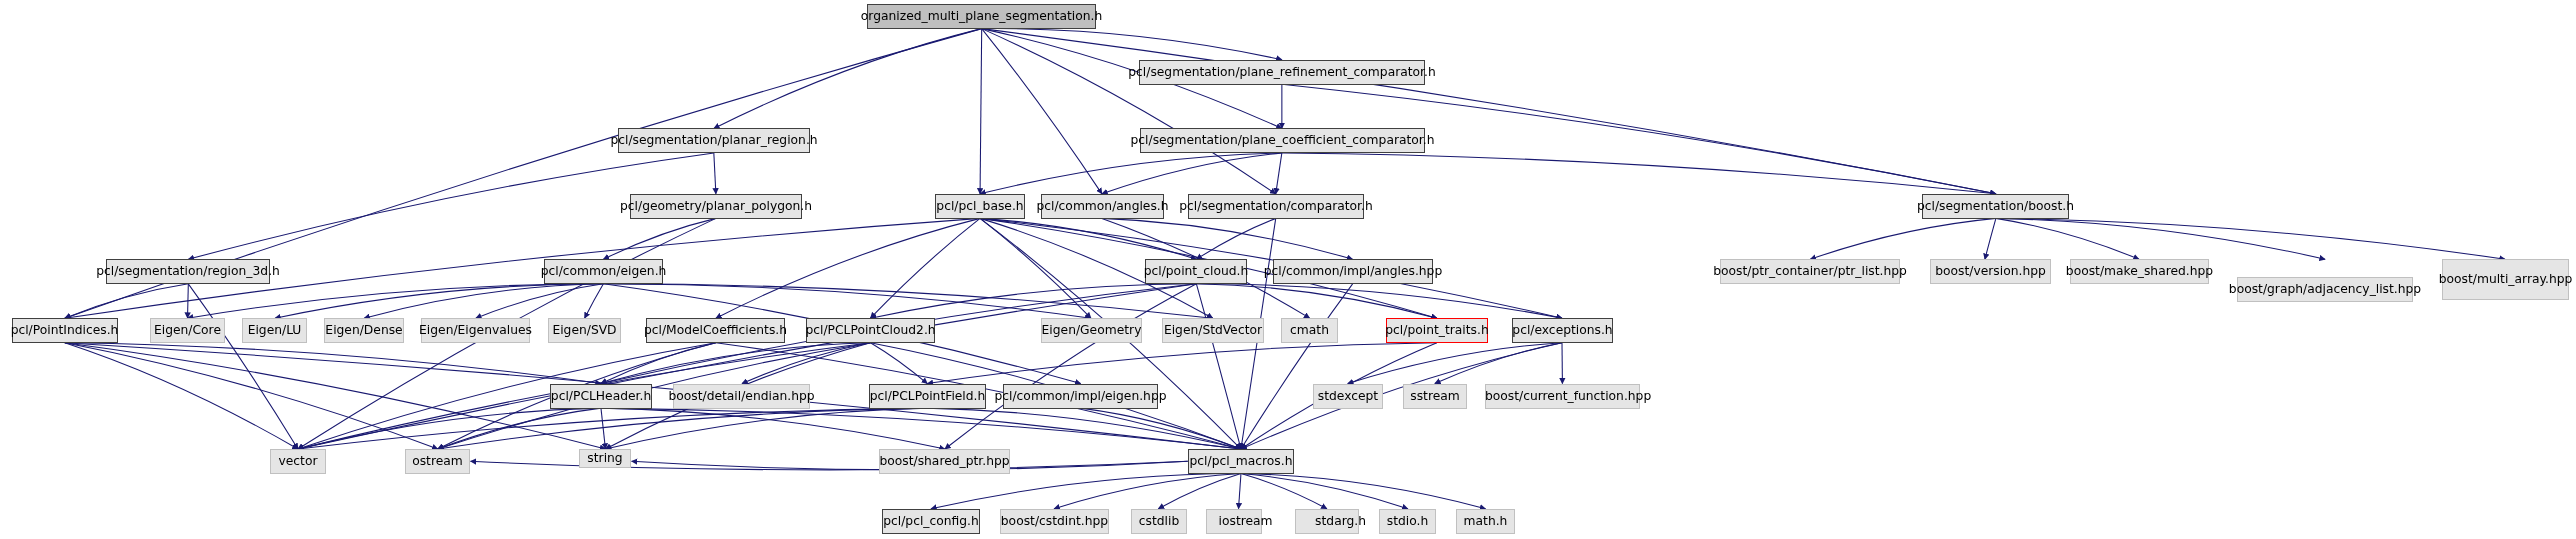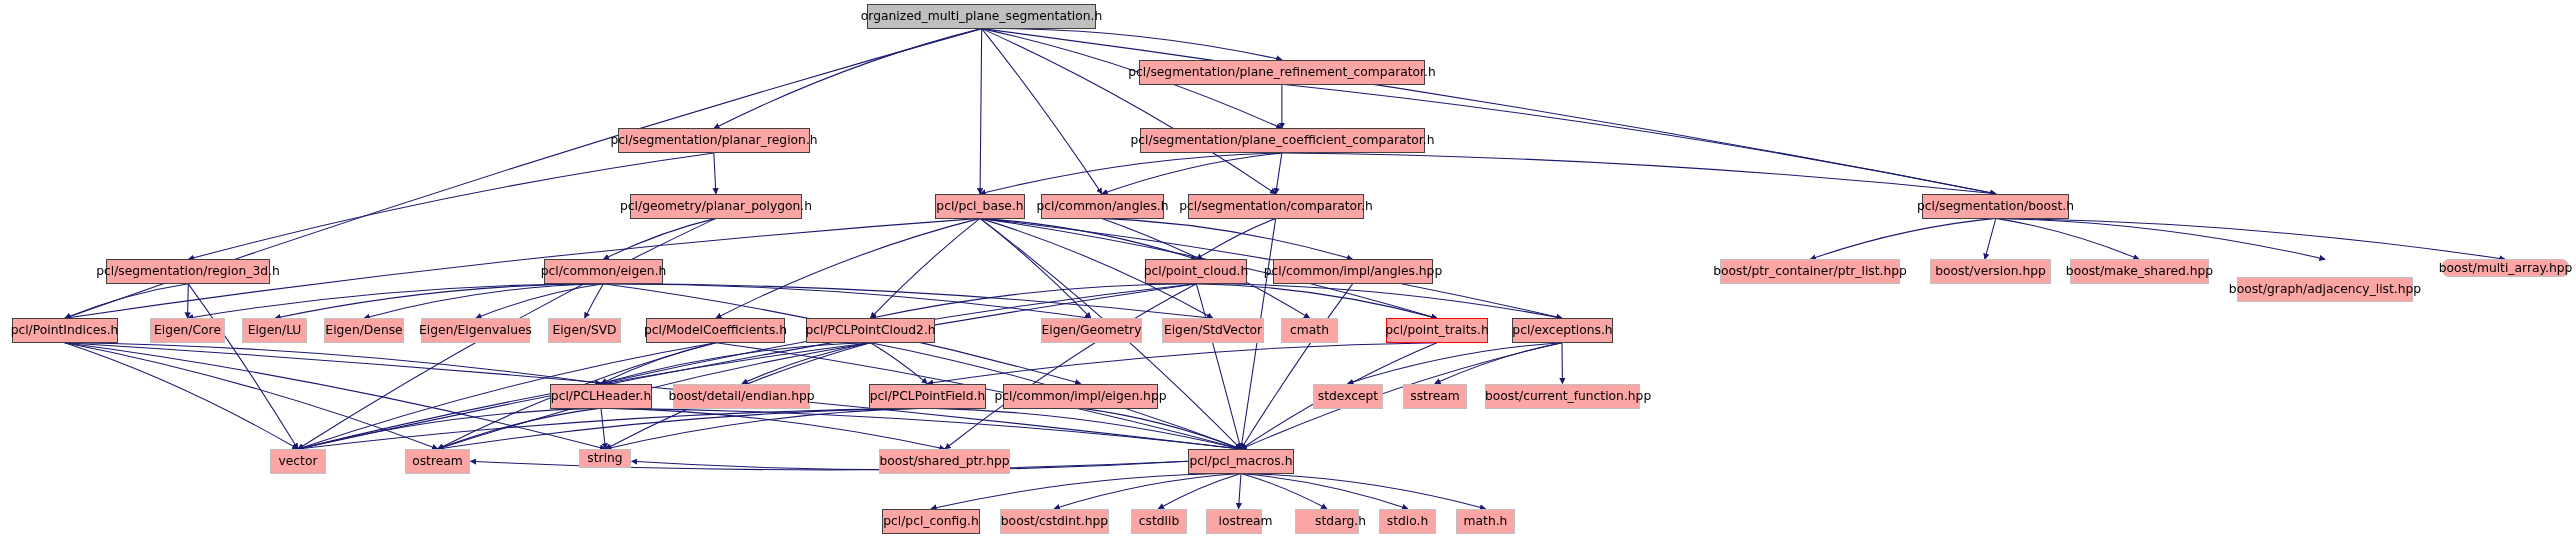--- a/index.html
+++ b/index.html
@@ -8,21 +8,21 @@
     width:2576px;height:539px;
     background:#ffffff;
     font-family:"DejaVu Sans","Liberation Sans",sans-serif;
     overflow:hidden;
   }
   svg.edges{position:absolute;left:0;top:0;width:2576px;height:539px;}
   .node{
     position:absolute;
     box-sizing:border-box;
     display:flex;align-items:center;justify-content:center;
-    background:#fca5a5;
+    background:#e5e5e5;
     border:0.8px solid #c0c0c0;
     color:#000000;
     font-size:12.3px;
     line-height:1;
     white-space:nowrap;
     letter-spacing:0px;
     padding:0 4.9px;
   }
   .node.strong{border:0.8px solid #404040;}
   .node.root{background:#bfbfbf;border:0.8px solid #404040;}
@@ -182,21 +182,21 @@
       </div>
       <div class="node " style="left: 1930px; top: 259px; width: 121px; height: 24.5px;">
         <span>boost/version.hpp</span>
       </div>
       <div class="node " style="left: 2070px; top: 259px; width: 139px; height: 24.5px;">
         <span>boost/make_shared.hpp</span>
       </div>
       <div class="node " style="left: 2237px; top: 259px; width: 176px; height: 24.5px; margin-top: 18px;">
         <span>boost/graph/adjacency_list.hpp</span>
       </div>
-      <div class="node " style="left: 2442px; top: 259px; width: 127px; height: 18px; border-radius: 7px;">
+      <div class="node " style="left: 2442px; top: 259px; width: 127px; height: 41px;">
         <span>boost/multi_array.hpp</span>
       </div>
       <div class="node strong" style="left: 11.5px; top: 318px; width: 106px; height: 24.5px;">
         <span>pcl/PointIndices.h</span>
       </div>
       <div class="node " style="left: 150px; top: 318px; width: 75px; height: 24.5px;">
         <span>Eigen/Core</span>
       </div>
       <div class="node " style="left: 242px; top: 318px; width: 65px; height: 24.5px;">
         <span>Eigen/LU</span>

